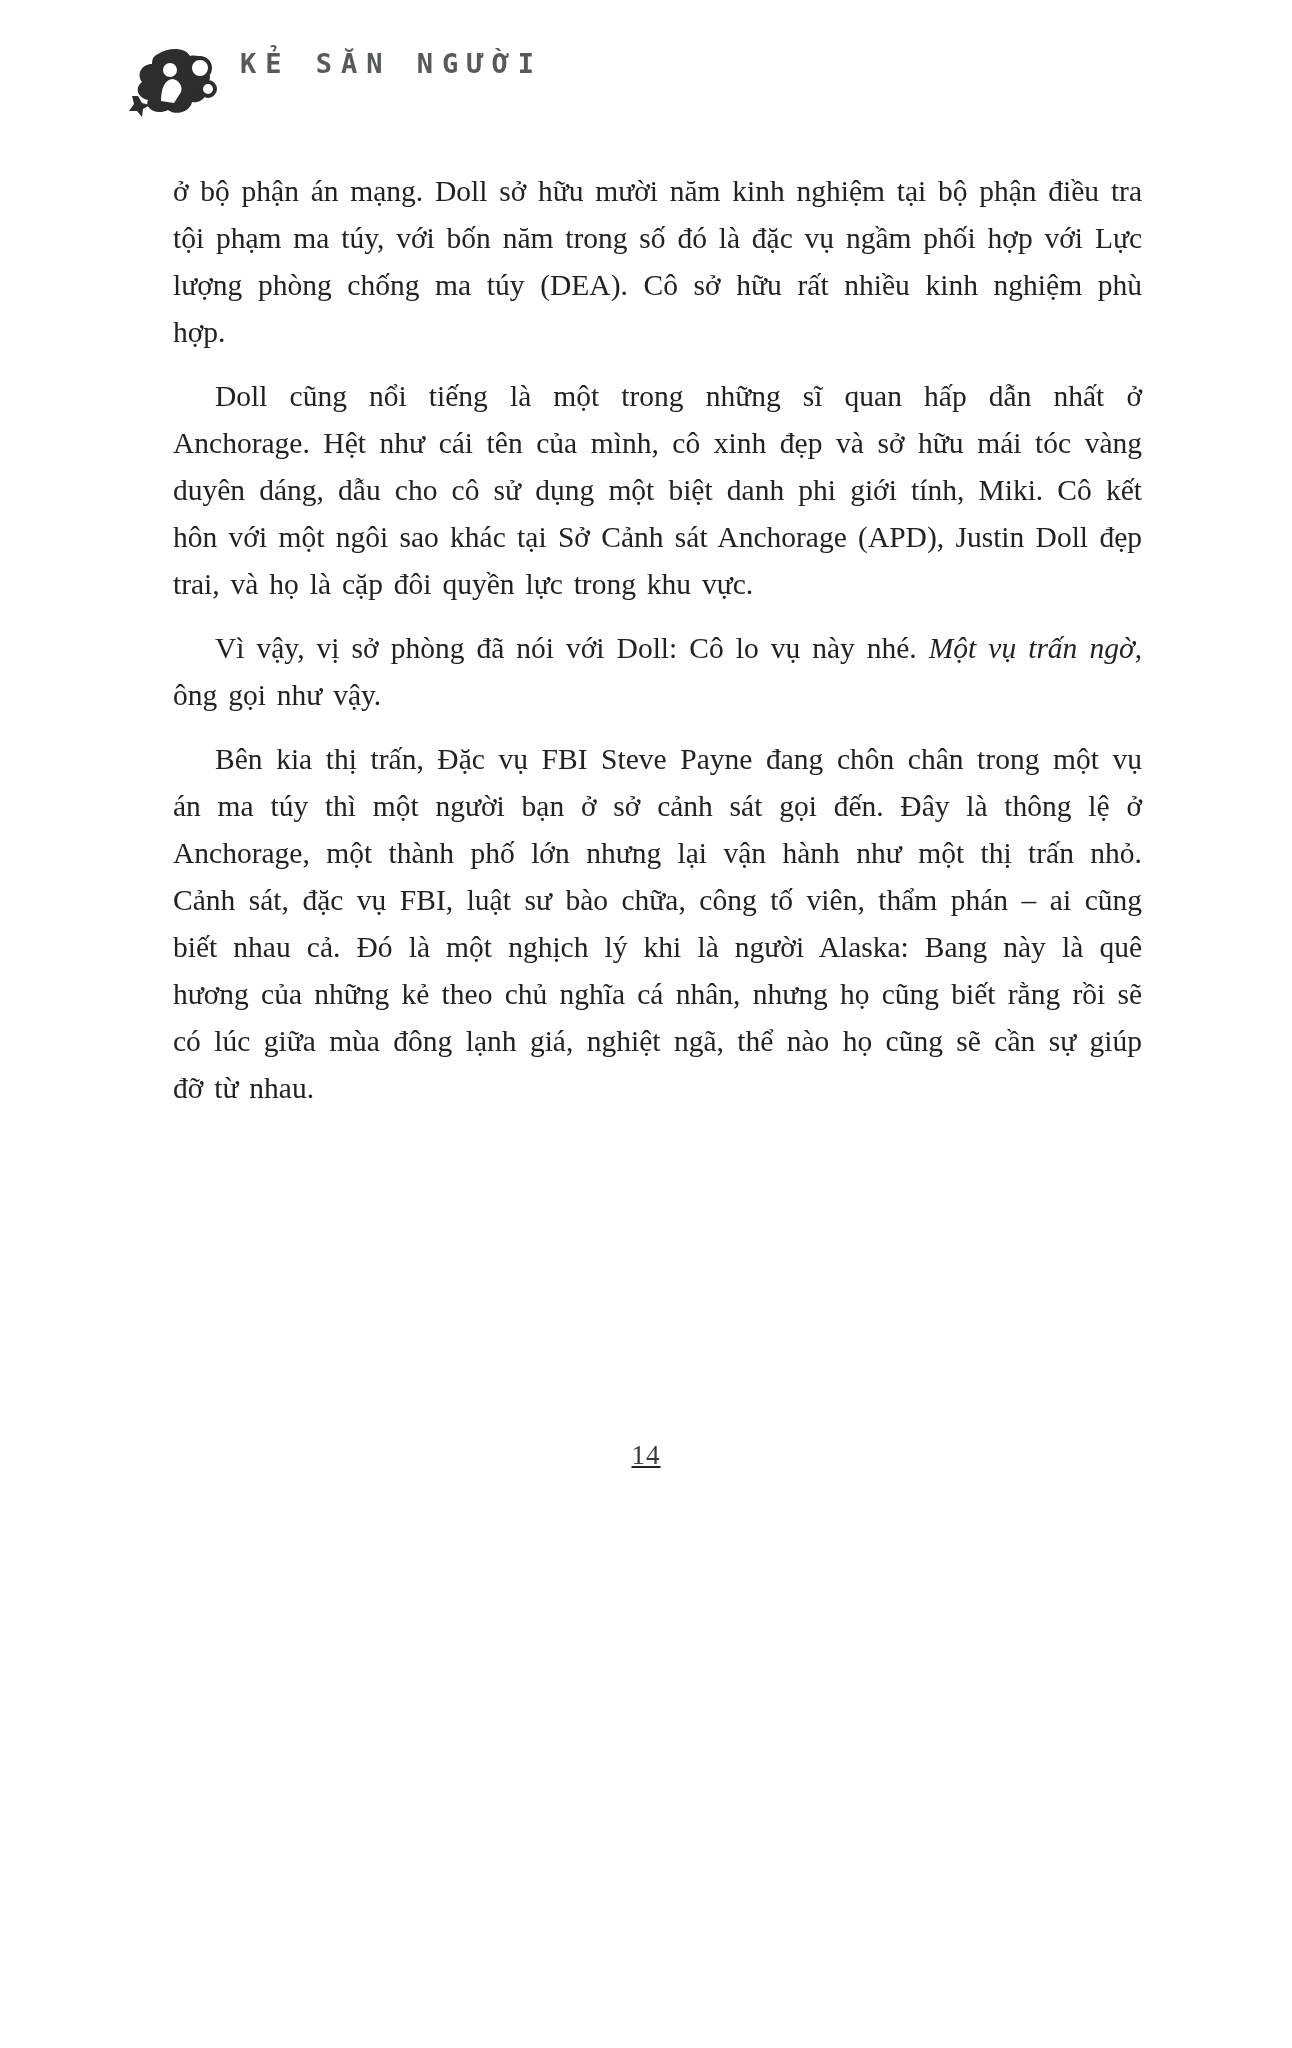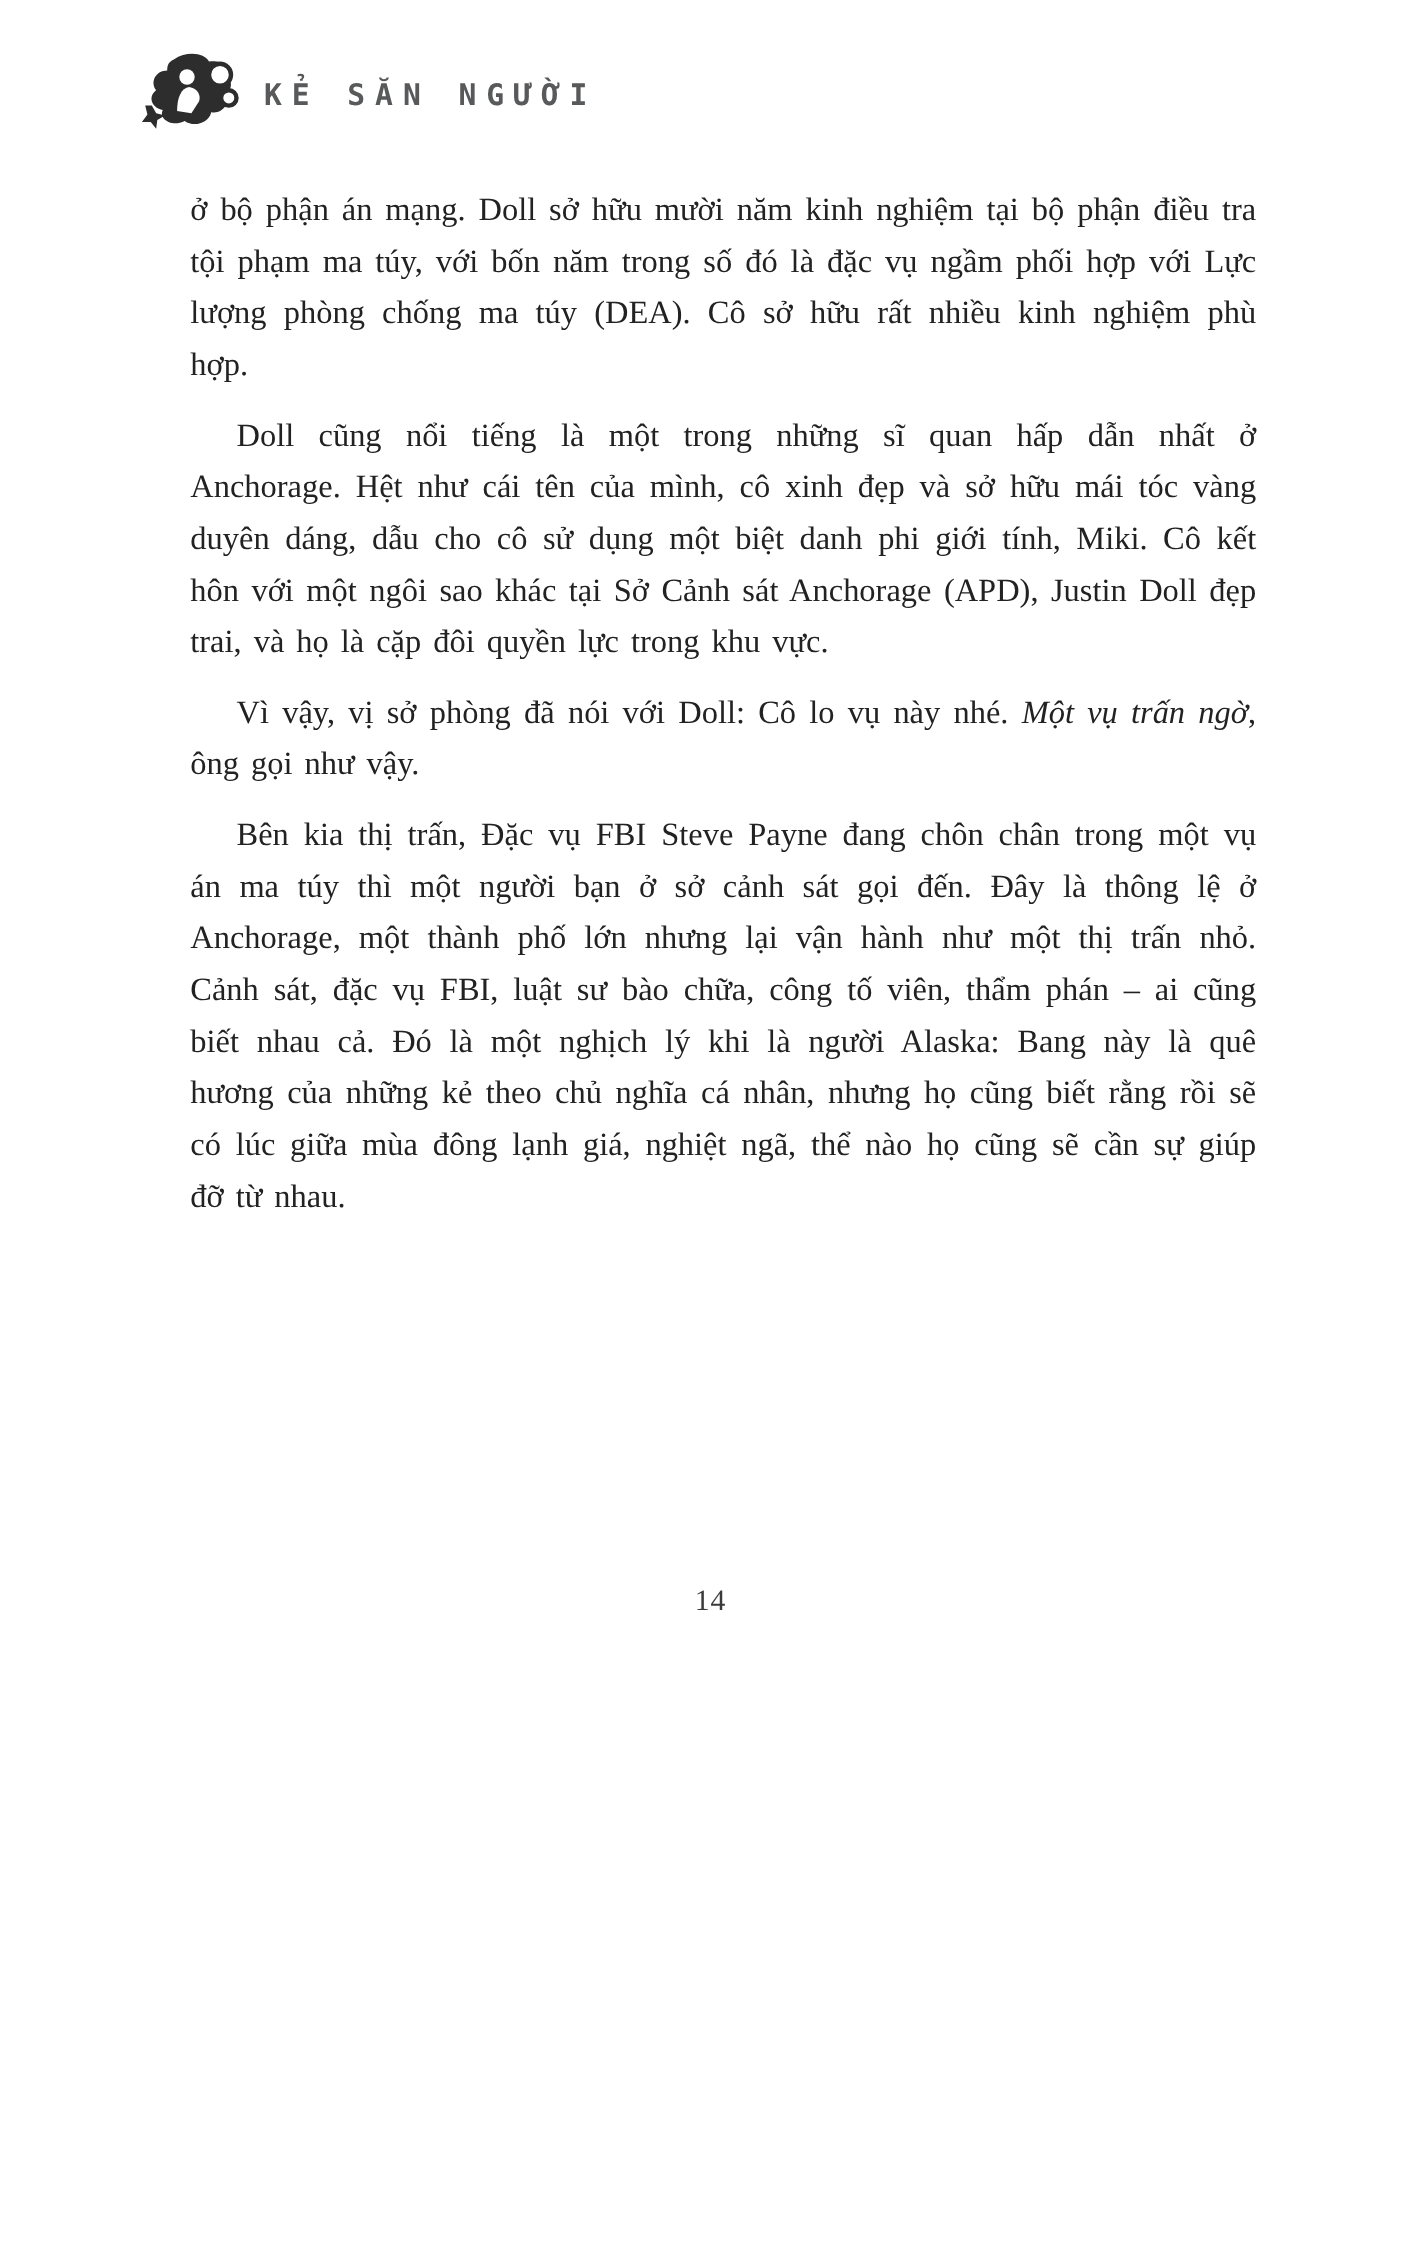--- a/index.html
+++ b/index.html
@@ -16,21 +16,20 @@
     overflow: hidden;
     color: #222222;
   }
 
   
   .page-header {
     position: absolute;
     top: 46px;
     left: 128px;
     display: flex;
-    align-items: center;
     gap: 16px;
   }
   .logo {
     display: inline-block;
     width: 96px;
     height: 76px;
     flex: 0 0 auto;
   }
   .book-title {
     font-family: "DejaVu Sans Mono", monospace;
@@ -64,20 +63,21 @@
   .para em { font-style: italic; }
   .para strong { font-weight: normal; }
 
   
   .page-footer {
     position: absolute;
     top: 1440px;
     left: 150px;
     width: 992px;
     text-align: center;
+    text-decoration: underline;
   }
   .page-number {
     font-size: 27px;
     color: #3a3a3a;
     letter-spacing: 1px;
   }
 </style>
 </head>
 <body>
 

